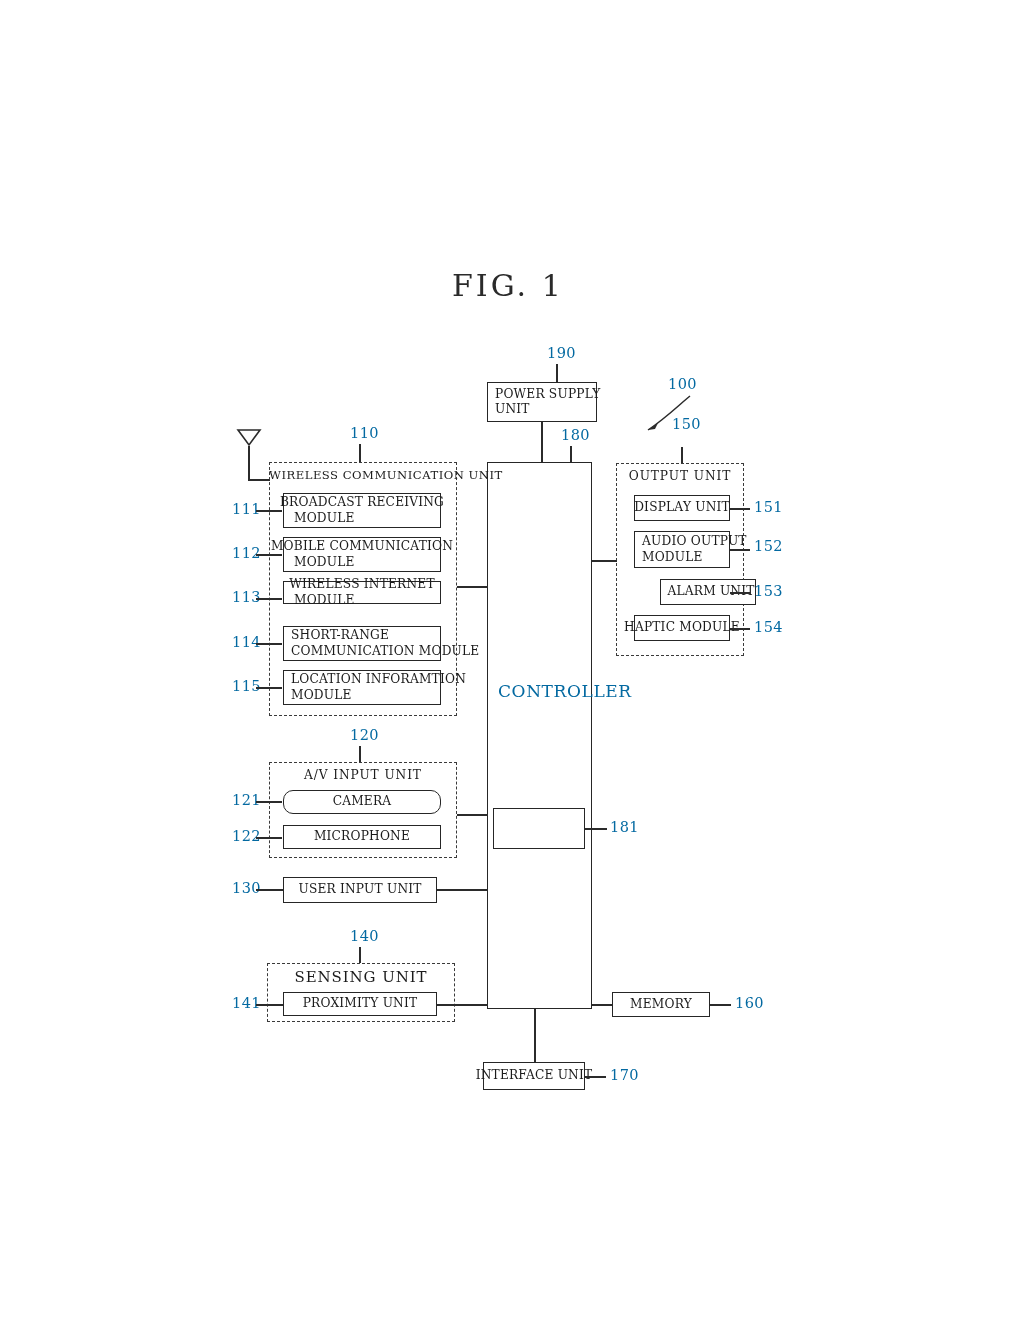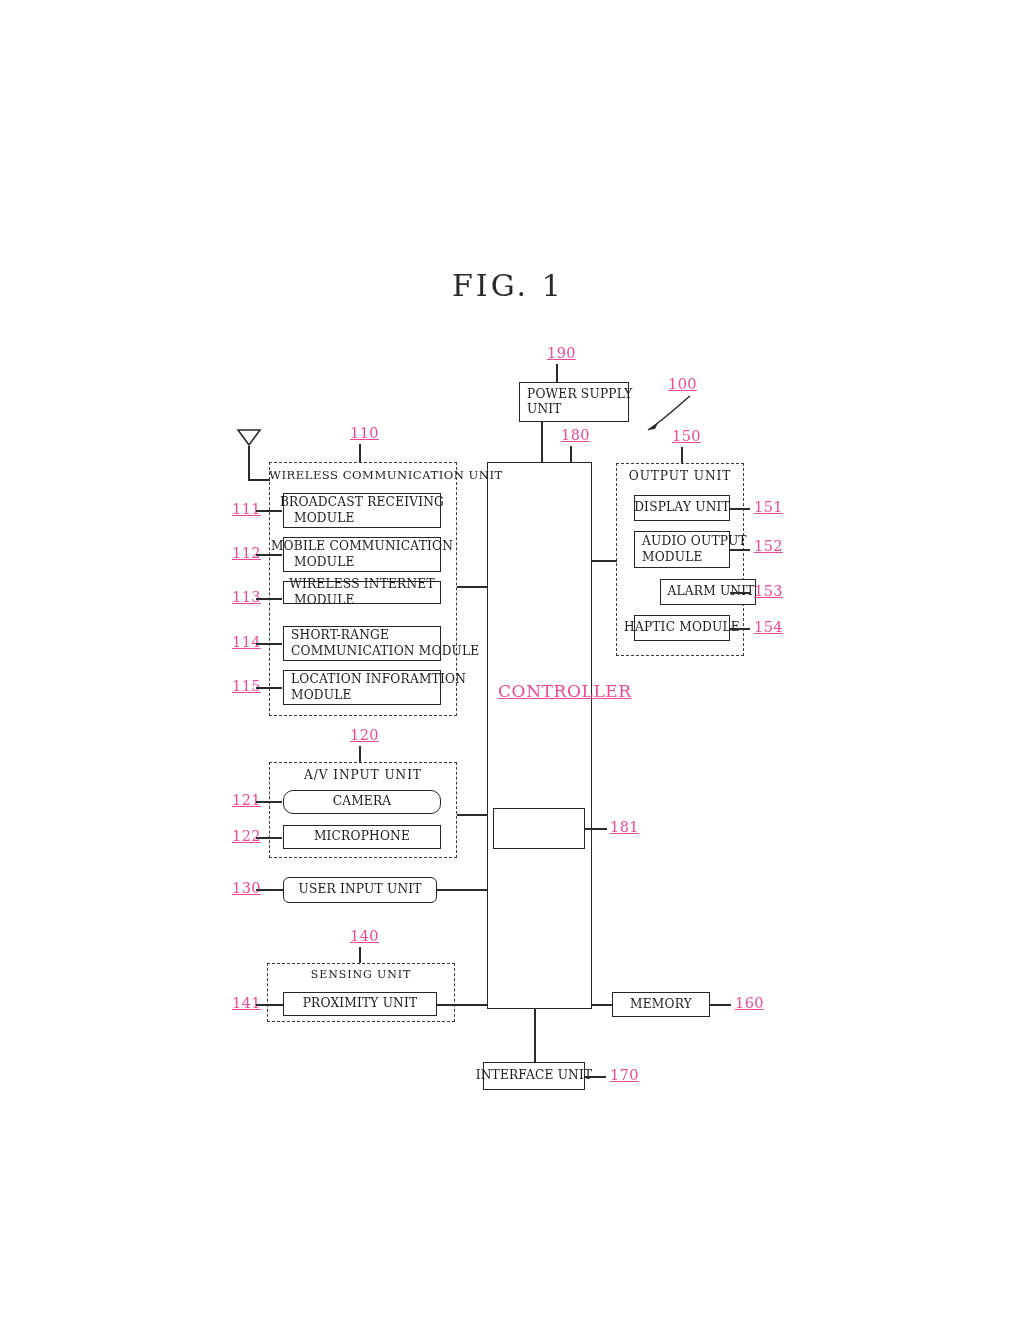--- a/index.html
+++ b/index.html
@@ -93,23 +93,22 @@
     color: #1b1b1b;
     white-space: nowrap;
     text-align: center;
   }
 
   .ref {
     position: absolute;
     font-family: "DejaVu Serif", "Liberation Serif", serif;
     font-size: 14.5px;
     letter-spacing: 0.4px;
-    color: #ec4899;
-    white-space: nowrap;
-    text-decoration: underline;
+    color: #0369a1;
+    white-space: nowrap;
   }
 
   .line {
     position: absolute;
     background: #2b2b2b;
   }
   .hline { height: 1.5px; }
   .vline { width: 1.5px; }
   .tri-outline {
     position: absolute;
@@ -135,21 +134,21 @@
 
   <svg id="arrow-100" style="left:640px; top:392px;" width="60" height="45" viewBox="0 0 60 45">
     <path d="M50,4 C40,12 26,26 8,38" fill="none" stroke="#2b2b2b" stroke-width="1.5"></path>
     <polygon points="8,38 18,31 15,37" fill="#2b2b2b"></polygon>
   </svg>
   <span class="ref" style="left:668px; top:376px;">100</span>
 
   <span class="ref" style="left:547px; top:345px;">190</span>
   <div class="line vline" style="left:556px; top:364px; height:18px;"></div>
 
-  <div class="sbox leftal" style="left:487px; top:382px; width:110px; height:40px;margin-left:32px;">
+  <div class="sbox leftal" style="left:487px; top:382px; width:110px; height:40px;">
     <span class="ln">POWER SUPPLY</span>
     <span class="ln">UNIT</span>
   </div>
 
   <div class="line vline" style="left:541px; top:422px; height:41px;"></div>
 
   <span class="ref" style="left:561px; top:427px;">180</span>
   <div class="line vline" style="left:570px; top:446px; height:17px;"></div>
 
   <div class="sbox" style="left:487px; top:462px; width:105px; height:547px; justify-content:flex-start;">
@@ -199,21 +198,21 @@
 
   <span class="ref" style="left:232px; top:678px;">115</span>
   <div class="line hline" style="left:256px; top:687px; width:26px;"></div>
   <div class="sbox leftal" style="left:283px; top:670px; width:158px; height:35px;">
     <span class="ln">LOCATION  INFORAMTION</span>
     <span class="ln">MODULE</span>
   </div>
 
   <div class="line hline" style="left:457px; top:586px; width:31px;"></div>
 
-  <span class="ref" style="left:672px; top:428px;">150</span>
+  <span class="ref" style="left:672px; top:416px;">150</span>
   <div class="line vline" style="left:681px; top:447px; height:16px;"></div>
 
   <div class="dbox" style="left:616px; top:463px; width:128px; height:193px;"></div>
   <div class="dbox-title" style="left:616px; top:469px; width:128px; font-size:12.2px;">OUTPUT UNIT</div>
 
   <div class="sbox" style="left:634px; top:495px; width:96px; height:26px;">
     <span class="ln">DISPLAY UNIT</span>
   </div>
   <div class="line hline" style="left:730px; top:508px; width:20px;"></div>
   <span class="ref" style="left:754px; top:499px;">151</span>
@@ -254,30 +253,30 @@
   <span class="ref" style="left:232px; top:828px;">122</span>
   <div class="line hline" style="left:256px; top:837px; width:26px;"></div>
   <div class="sbox" style="left:283px; top:825px; width:158px; height:24px;">
     <span class="ln">MICROPHONE</span>
   </div>
 
   <div class="line hline" style="left:457px; top:814px; width:31px;"></div>
 
   <span class="ref" style="left:232px; top:880px;">130</span>
   <div class="line hline" style="left:256px; top:889px; width:27px;"></div>
-  <div class="sbox" style="left:283px; top:877px; width:154px; height:26px;border-radius:6px;">
+  <div class="sbox" style="left:283px; top:877px; width:154px; height:26px;">
     <span class="ln">USER INPUT UNIT</span>
   </div>
   <div class="line hline" style="left:437px; top:889px; width:51px;"></div>
 
   <span class="ref" style="left:350px; top:928px;">140</span>
   <div class="line vline" style="left:359px; top:947px; height:16px;"></div>
 
   <div class="dbox" style="left:267px; top:963px; width:188px; height:59px;"></div>
-  <div class="dbox-title" style="left:267px; top:968px; width:188px; font-size:11px;">SENSING UNIT</div>
+  <div class="dbox-title" style="left:267px; top:968px; width:188px; font-size:15px;">SENSING UNIT</div>
 
   <span class="ref" style="left:232px; top:995px;">141</span>
   <div class="line hline" style="left:256px; top:1004px; width:27px;"></div>
   <div class="sbox" style="left:283px; top:992px; width:154px; height:24px;">
     <span class="ln">PROXIMITY UNIT</span>
   </div>
   <div class="line hline" style="left:437px; top:1004px; width:51px;"></div>
 
   <div class="line hline" style="left:592px; top:1004px; width:21px;"></div>
   <div class="sbox" style="left:612px; top:992px; width:98px; height:25px;">

